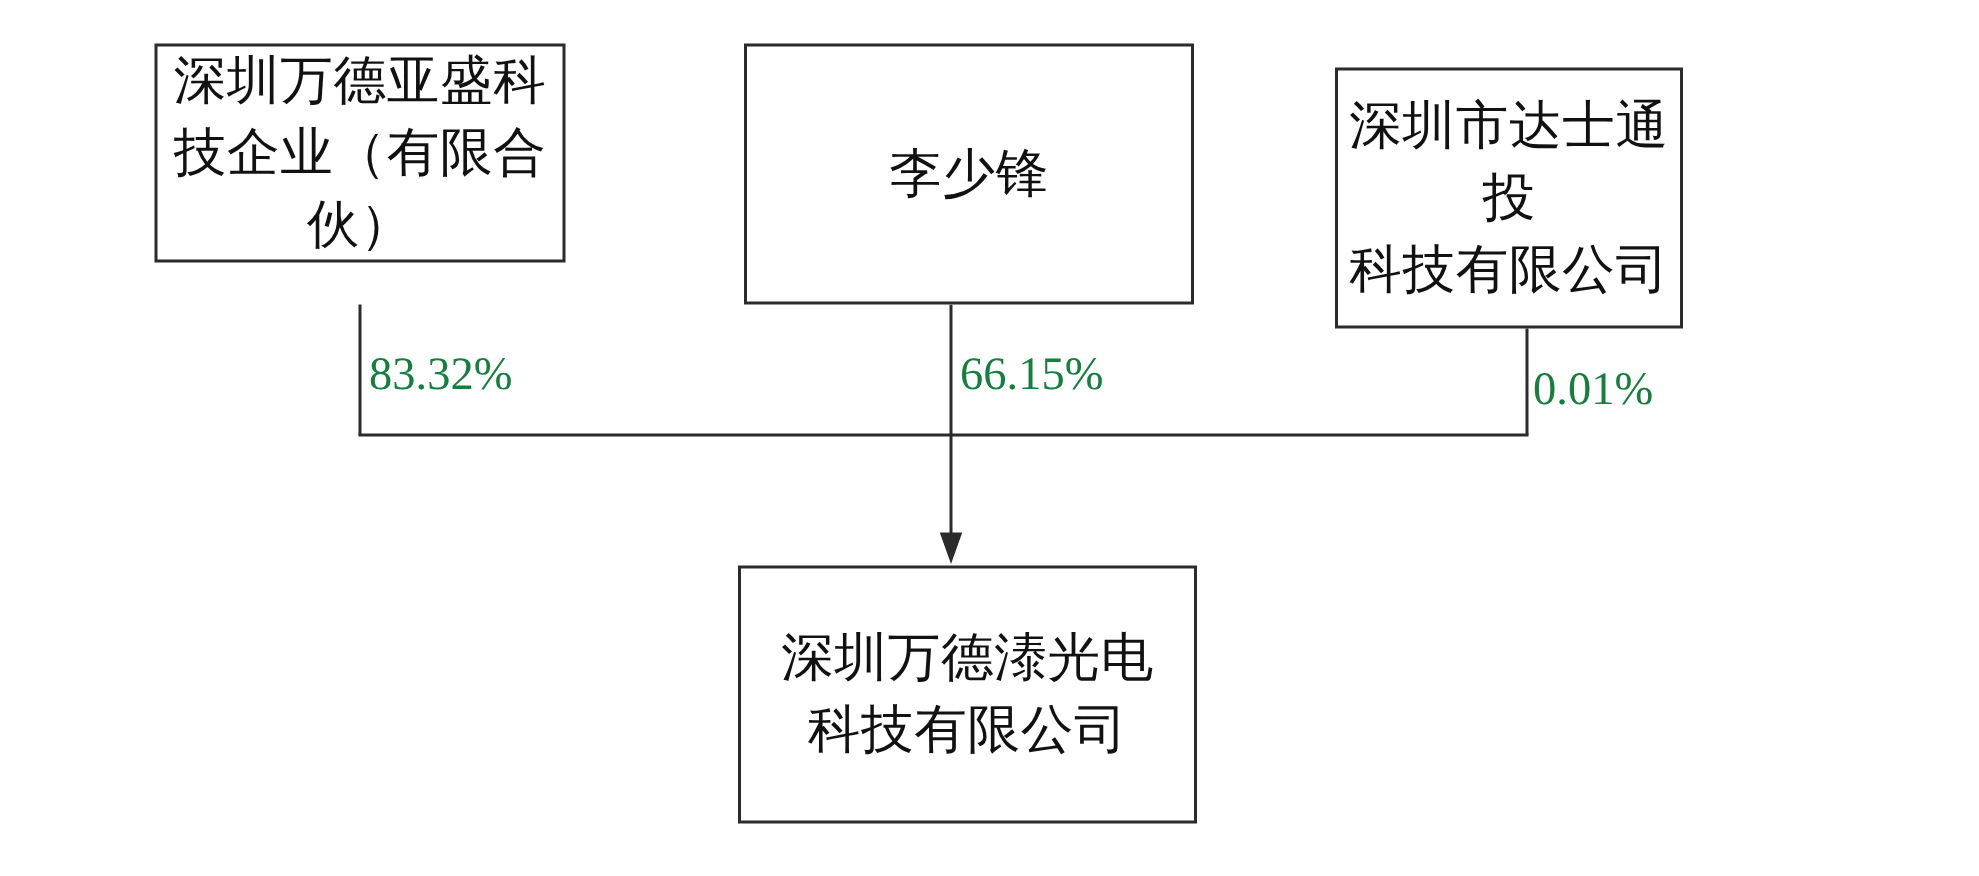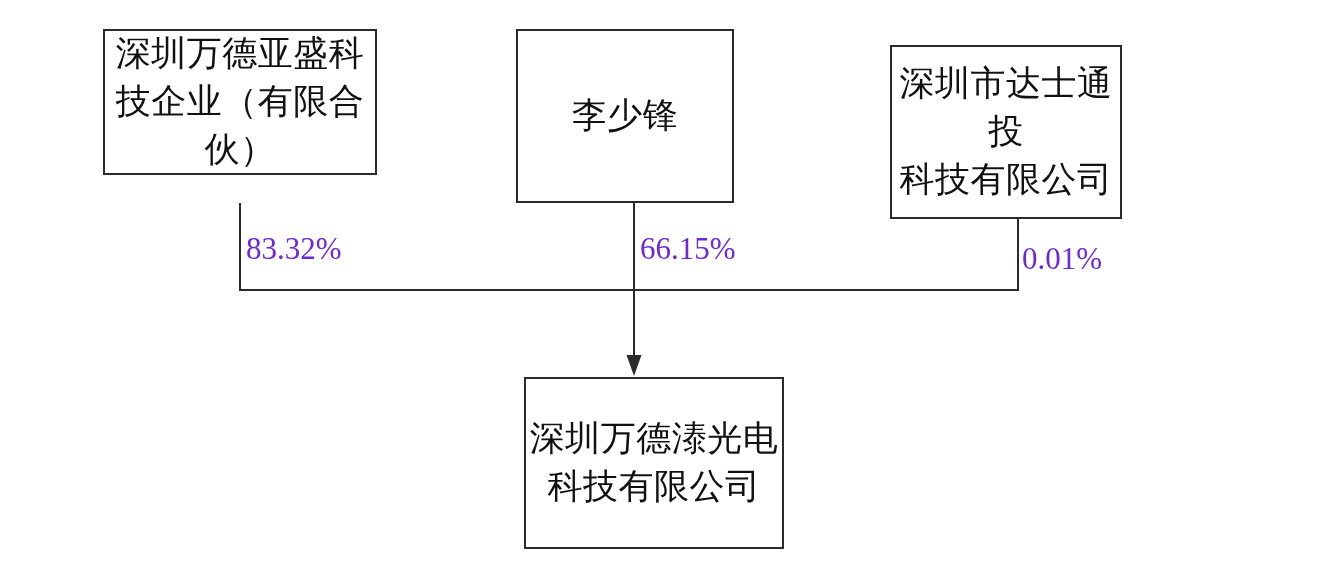--- a/index.html
+++ b/index.html
@@ -24,29 +24,29 @@
     align-items: center;
     justify-content: center;
     text-align: center;
     color: #111111;
     font-size: 35px;
     line-height: 48px;
     letter-spacing: 0.5px;
   }
   .node .line { display: block; }
   #box-shareholder-1 { left: 103px; top: 29px;  width: 274px; height: 146px; }
-  #box-shareholder-2 { left: 516px; top: 29px;  width: 218px; height: 174px; }
+  #box-shareholder-2 { left: 496px; top: 29px;  width: 300px; height: 174px; }
   #box-shareholder-3 { left: 890px; top: 29px;  width: 232px; height: 174px; margin-top: 16px; }
-  #box-company       { left: 524px; top: 377px; width: 260px; height: 172px; }
+  #box-company       { left: 492px; top: 377px; width: 306px; height: 172px; }
   .pct {
     position: absolute;
     top: 231px;
     font-size: 31px;
     line-height: 36px;
-    color: #6d28d9;
+    color: #15803d;
     white-space: nowrap;
   }
   #pct-1 { left: 246px; }
   #pct-2 { left: 640px; }
   #pct-3 { left: 1022px; margin-top: 10px; }
   svg.connectors {
     position: absolute;
     left: 0; top: 0;
     width: 1319px;
     height: 584px;

